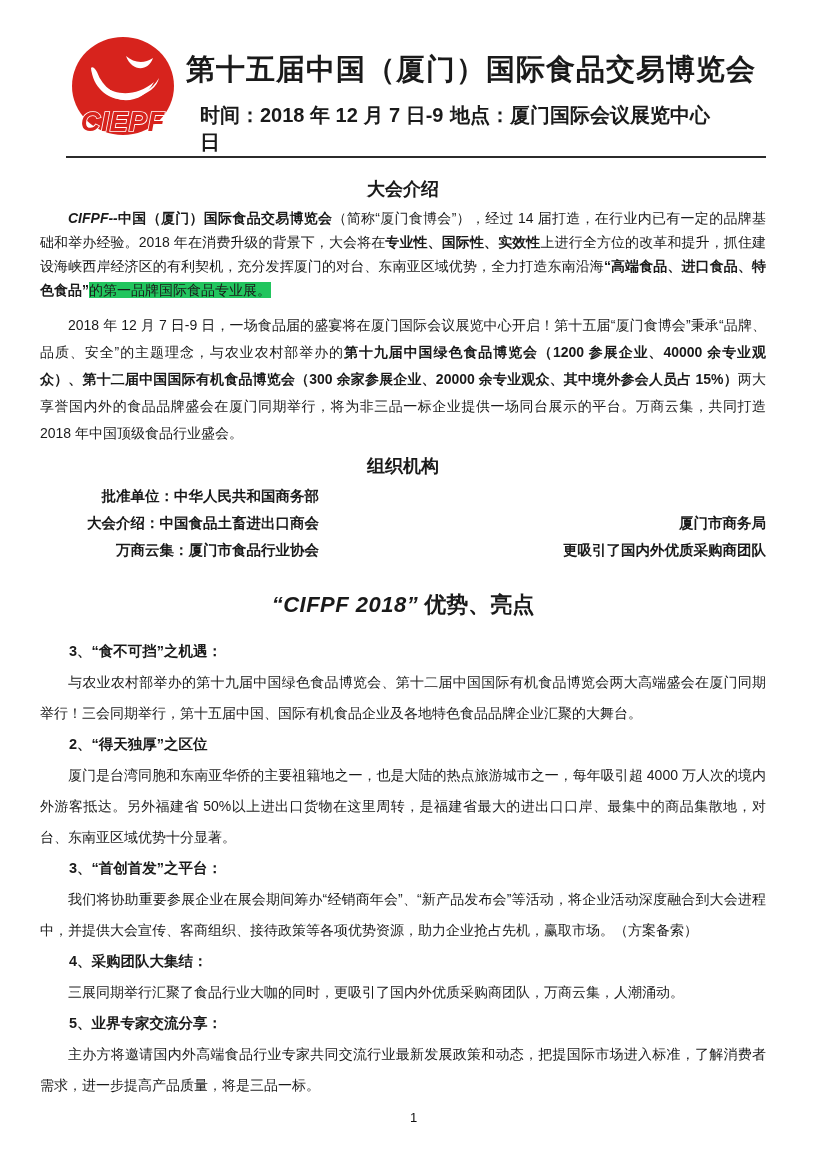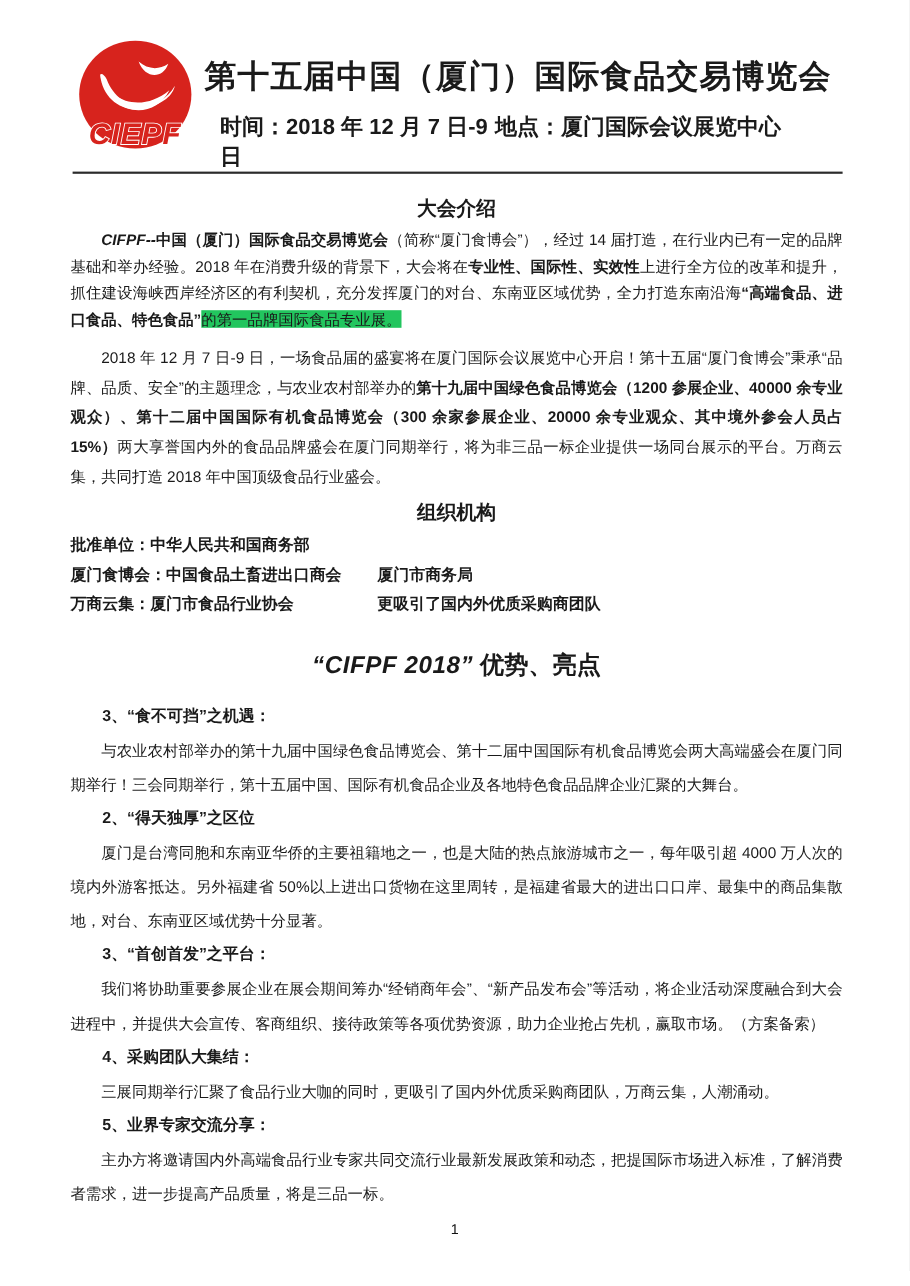--- a/index.html
+++ b/index.html
@@ -1,21 +1,21 @@
 <!DOCTYPE html>
 <html><head>
 <meta charset="utf-8">
 <style>
   html,body{margin:0;padding:0;background:#e8e8e8;}
   .page{
     width:827px;height:1169px;margin:0 auto;background:#ffffff;
     font-family:"Liberation Sans","DejaVu Sans",sans-serif;
     color:#1a1a1a;position:relative;overflow:hidden;box-sizing:border-box;
   }
-  .content{padding:0 61px 0 64px;}
+  .content{padding:0 61px 0 40px;}
 
   
   .doc-header{display:flex;align-items:flex-start;padding:36px 61px 0 66px;}
   .logo{width:106px;height:104px;flex:none;margin-left:4px;position:relative;}
   .header-right{flex:1;padding-left:10px;}
   .doc-title{font-size:29px;font-weight:bold;letter-spacing:1px;margin-top:14px;white-space:nowrap;}
   .header-meta{display:flex;font-weight:bold;font-size:20px;margin-top:12px;padding-left:14px;}
   .header-meta .meta-time{width:250px;}
   .header-rule{height:2px;background:#2b2b2b;margin:0 61px 0 66px;margin-top:0px;}
 
@@ -27,21 +27,21 @@
   
   .para{font-size:14px;text-align:justify;text-indent:2em;margin:0;}
   .para-1{line-height:24px;margin-top:6px;}
   .para-2{line-height:27px;margin-top:10px;}
   .seg-normal{font-weight:normal;}
   .seg-bold{font-weight:bold;}
   .seg-bold-italic{font-weight:bold;font-style:italic;}
   .seg-highlight{background:#22c55e;}
 
   
-  .org-rows{margin-top:6px;font-weight:bold;font-size:14.5px;}
+  .org-rows{margin-top:6px;font-weight:bold;font-size:14.5px;text-align:right;}
   .org-row{display:flex;line-height:27px;}
   .org-c1{width:279px;flex:none;}
   .org-c2{flex:1;}
 
   
   .hl-heading{text-align:center;font-size:22px;font-weight:bold;margin-top:26px;line-height:30px;}
   .hl-brand{font-style:italic;letter-spacing:0.5px;}
   .hl-list{margin-top:16px;}
   .hl-item-title{font-weight:bold;font-size:14.5px;line-height:31px;text-indent:2em;}
   .hl-item-text{font-size:14px;line-height:31px;text-align:justify;text-indent:2em;margin:0;}
@@ -86,21 +86,21 @@
     <p class="para para-1"><span class="seg-bold-italic">CIFPF--</span><span class="seg-bold">中国（厦门）国际食品交易博览会</span><span class="seg-normal">（简称“厦门食博会”），经过 14 届打造，在行业内已有一定的品牌基础和举办经验。2018 年在消费升级的背景下，大会将在</span><span class="seg-bold">专业性、国际性、实效性</span><span class="seg-normal">上进行全方位的改革和提升，抓住建设海峡西岸经济区的有利契机，充分发挥厦门的对台、东南亚区域优势，全力打造东南沿海</span><span class="seg-bold">“高端食品、进口食品、特色食品”</span><span class="seg-highlight">的第一品牌国际食品专业展。</span></p>
     <p class="para para-2"><span class="seg-normal">2018 年 12 月 7 日-9 日，一场食品届的盛宴将在厦门国际会议展览中心开启！第十五届“厦门食博会”秉承“品牌、品质、安全”的主题理念，与农业农村部举办的</span><span class="seg-bold">第十九届中国绿色食品博览会（1200 参展企业、40000 余专业观众）、第十二届中国国际有机食品博览会（300 余家参展企业、20000 余专业观众、其中境外参会人员占 15%）</span><span class="seg-normal">两大享誉国内外的食品品牌盛会在厦门同期举行，将为非三品一标企业提供一场同台展示的平台。万商云集，共同打造 2018 年中国顶级食品行业盛会。</span></p>
 
     <div class="sec-heading org-heading">组织机构</div>
     <div class="org-rows">
       <div class="org-row">
         <span class="org-c1"><span>批准单位：</span><span>中华人民共和国商务部</span></span>
         <span class="org-c2"></span>
       </div>
       <div class="org-row">
-        <span class="org-c1"><span>厦门食博会：</span><span>中国食品土畜进出口商会</span></span>
+        <span class="org-c1"><span>大会介绍：</span><span>中国食品土畜进出口商会</span></span>
         <span class="org-c2">厦门市商务局</span>
       </div>
       <div class="org-row">
         <span class="org-c1"><span>万商云集：</span><span>厦门市食品行业协会</span></span>
         <span class="org-c2">更吸引了国内外优质采购商团队</span>
       </div>
     </div>
 
     <div class="hl-heading">
       <span class="hl-brand">“CIFPF 2018”</span><span> 优势、亮点</span>

